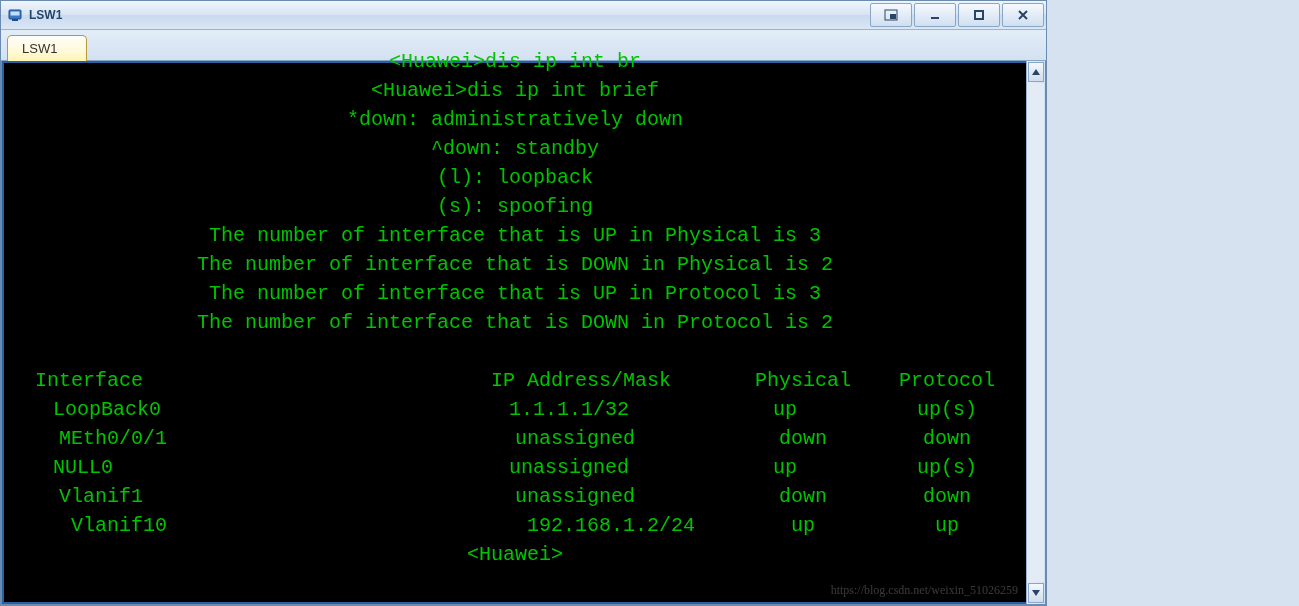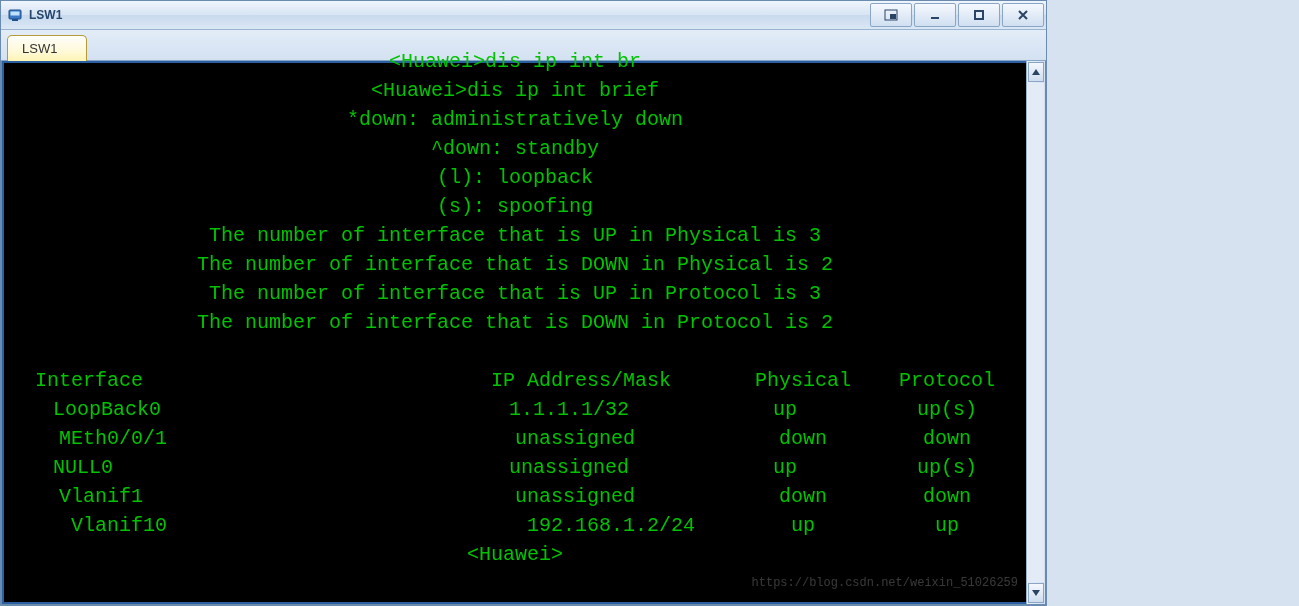--- a/index.html
+++ b/index.html
@@ -135,24 +135,24 @@
   }
   .scroll-btn svg{display:block;}
   .scroll-track {
     flex: 1 1 auto;
     margin: 0 1px;
     background: #e2ebf6;
     position: relative;
   }
   .watermark {
     position:absolute;
-    right:8px; bottom:12px;
+    right:8px; bottom:4px;
     font-size:12px;
     color:rgba(255,255,255,0.22);
-    font-family: Liberation Mono, monospace;
+    font-family: Liberation Serif, serif;
   }
 </style>
 </head>
 <body>
 
 <div class="window">
   <div class="titlebar">
     <span class="app-icon">
       <svg width="16" height="16" viewBox="0 0 16 16">
         <rect x="2" y="3" width="12" height="9" rx="1" fill="#3b78c4" stroke="#1d4f8b"></rect>

